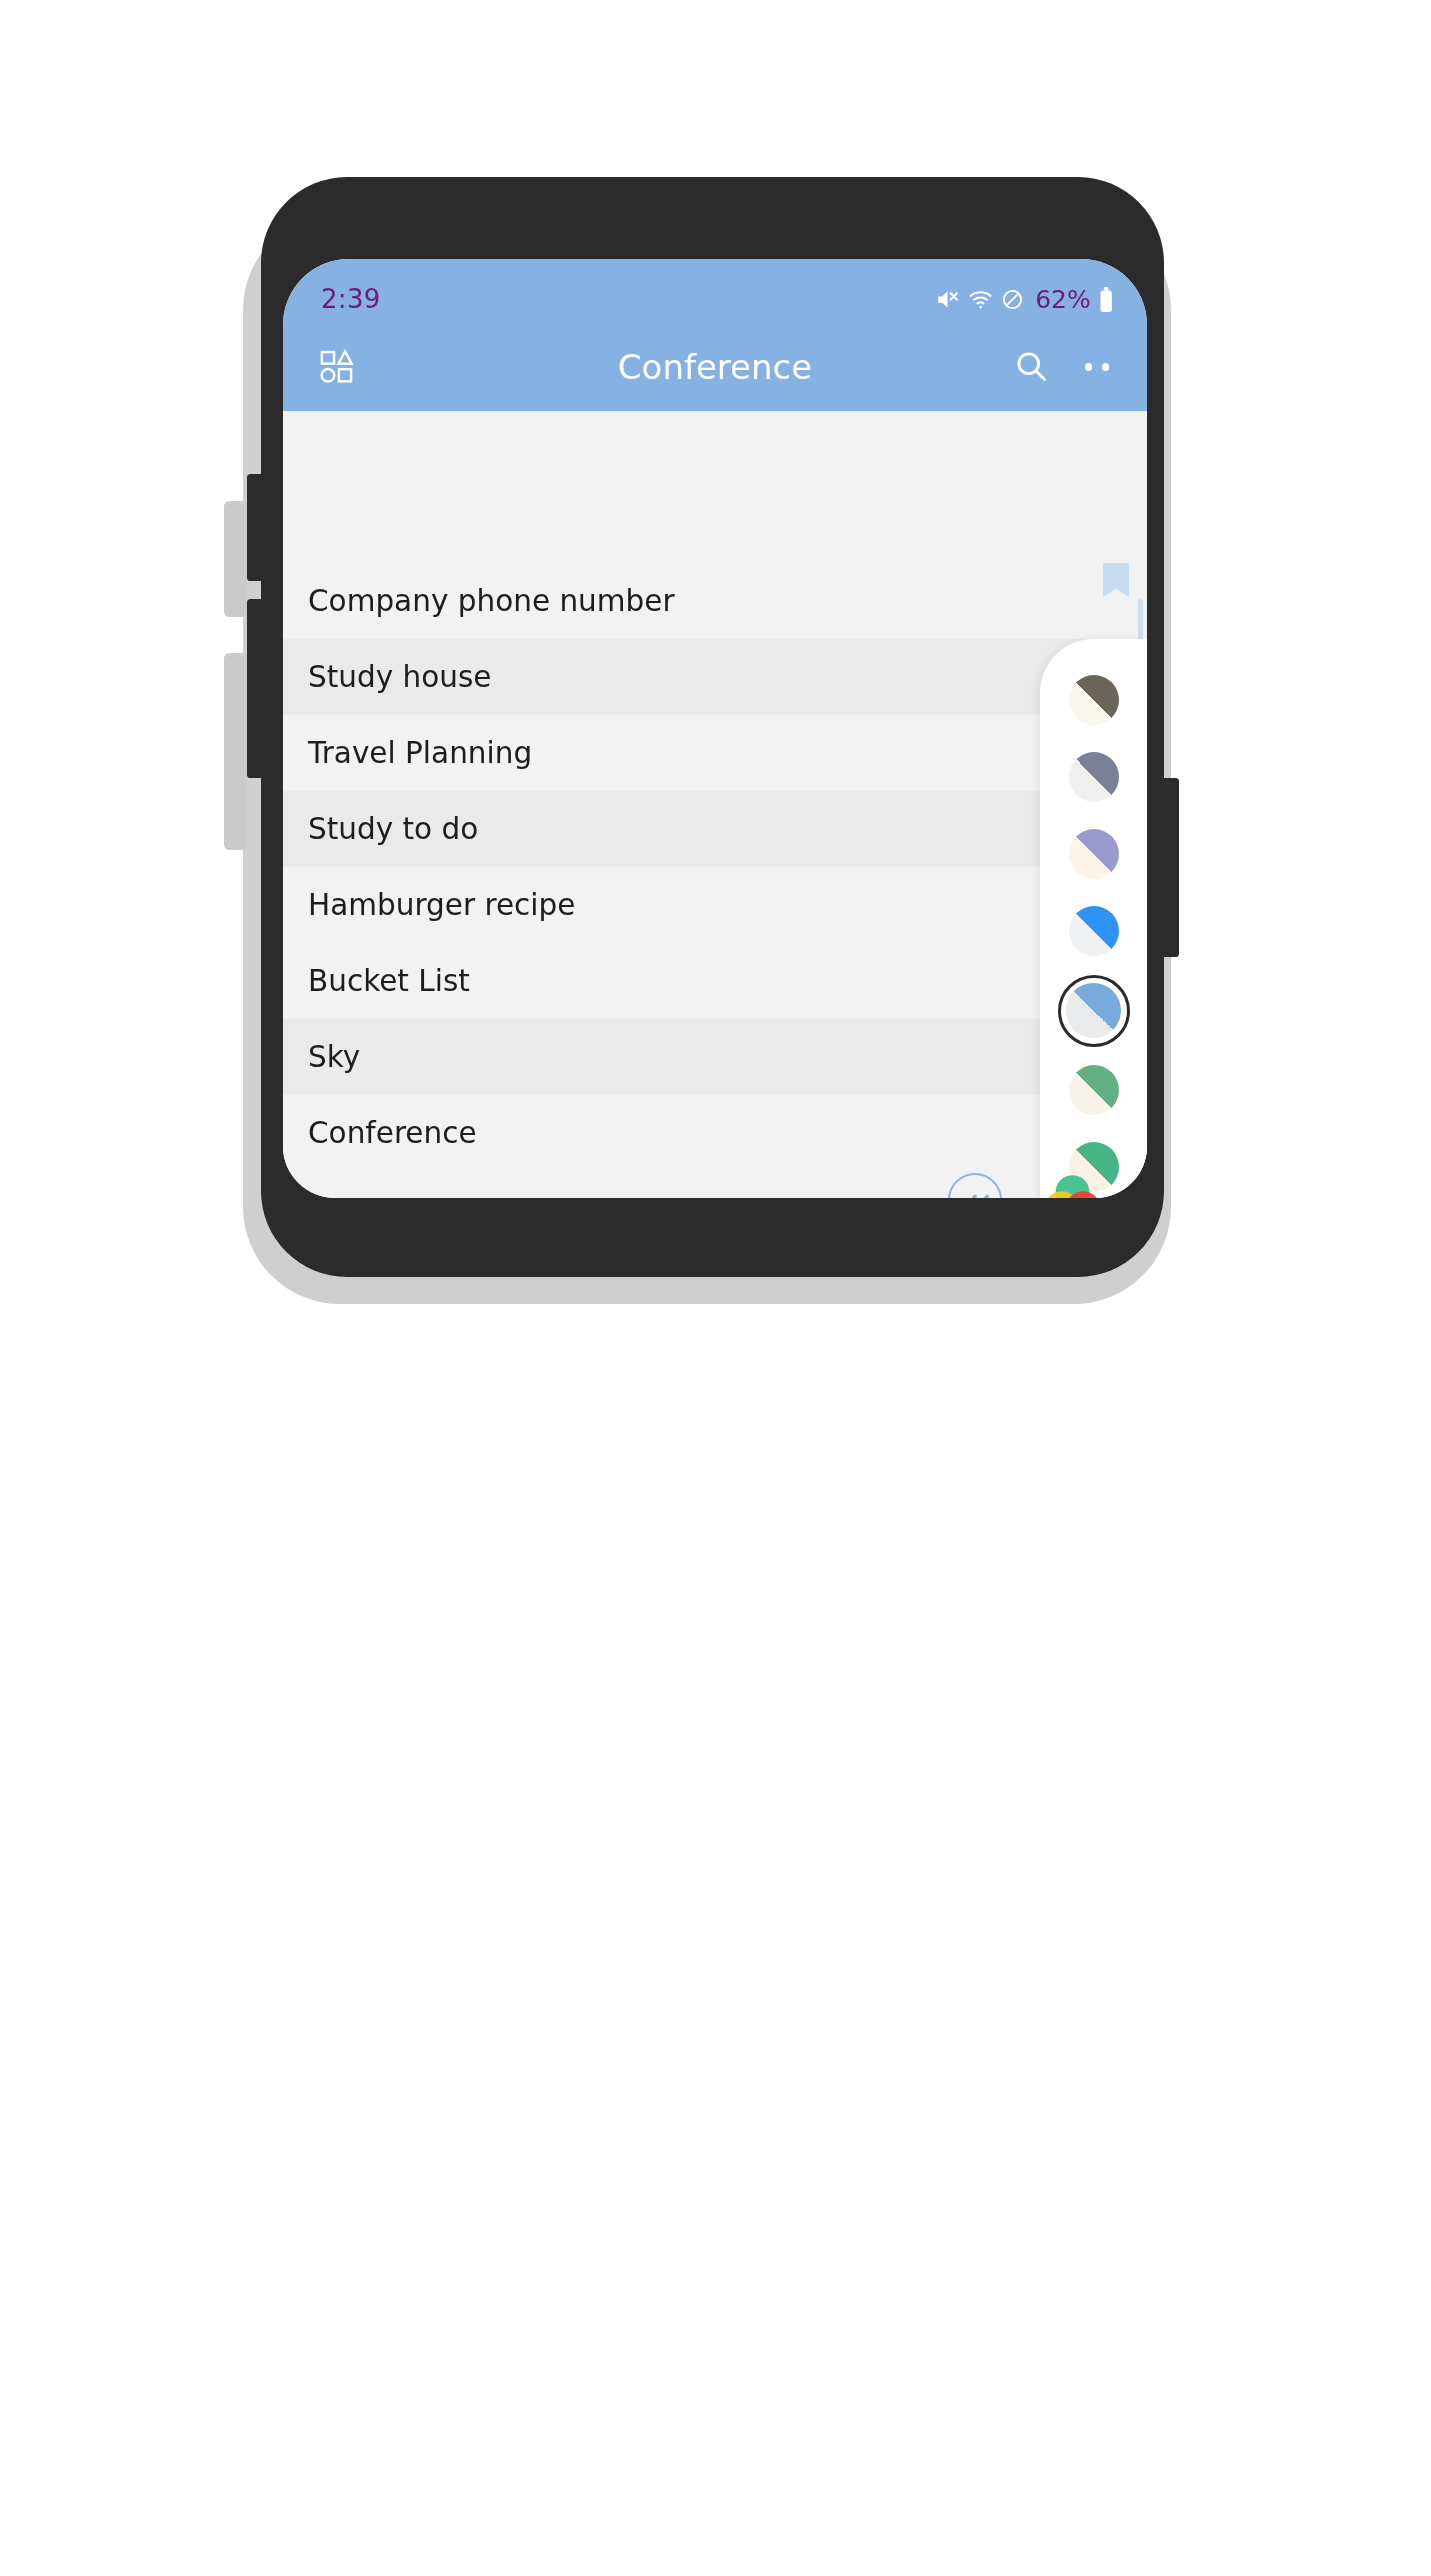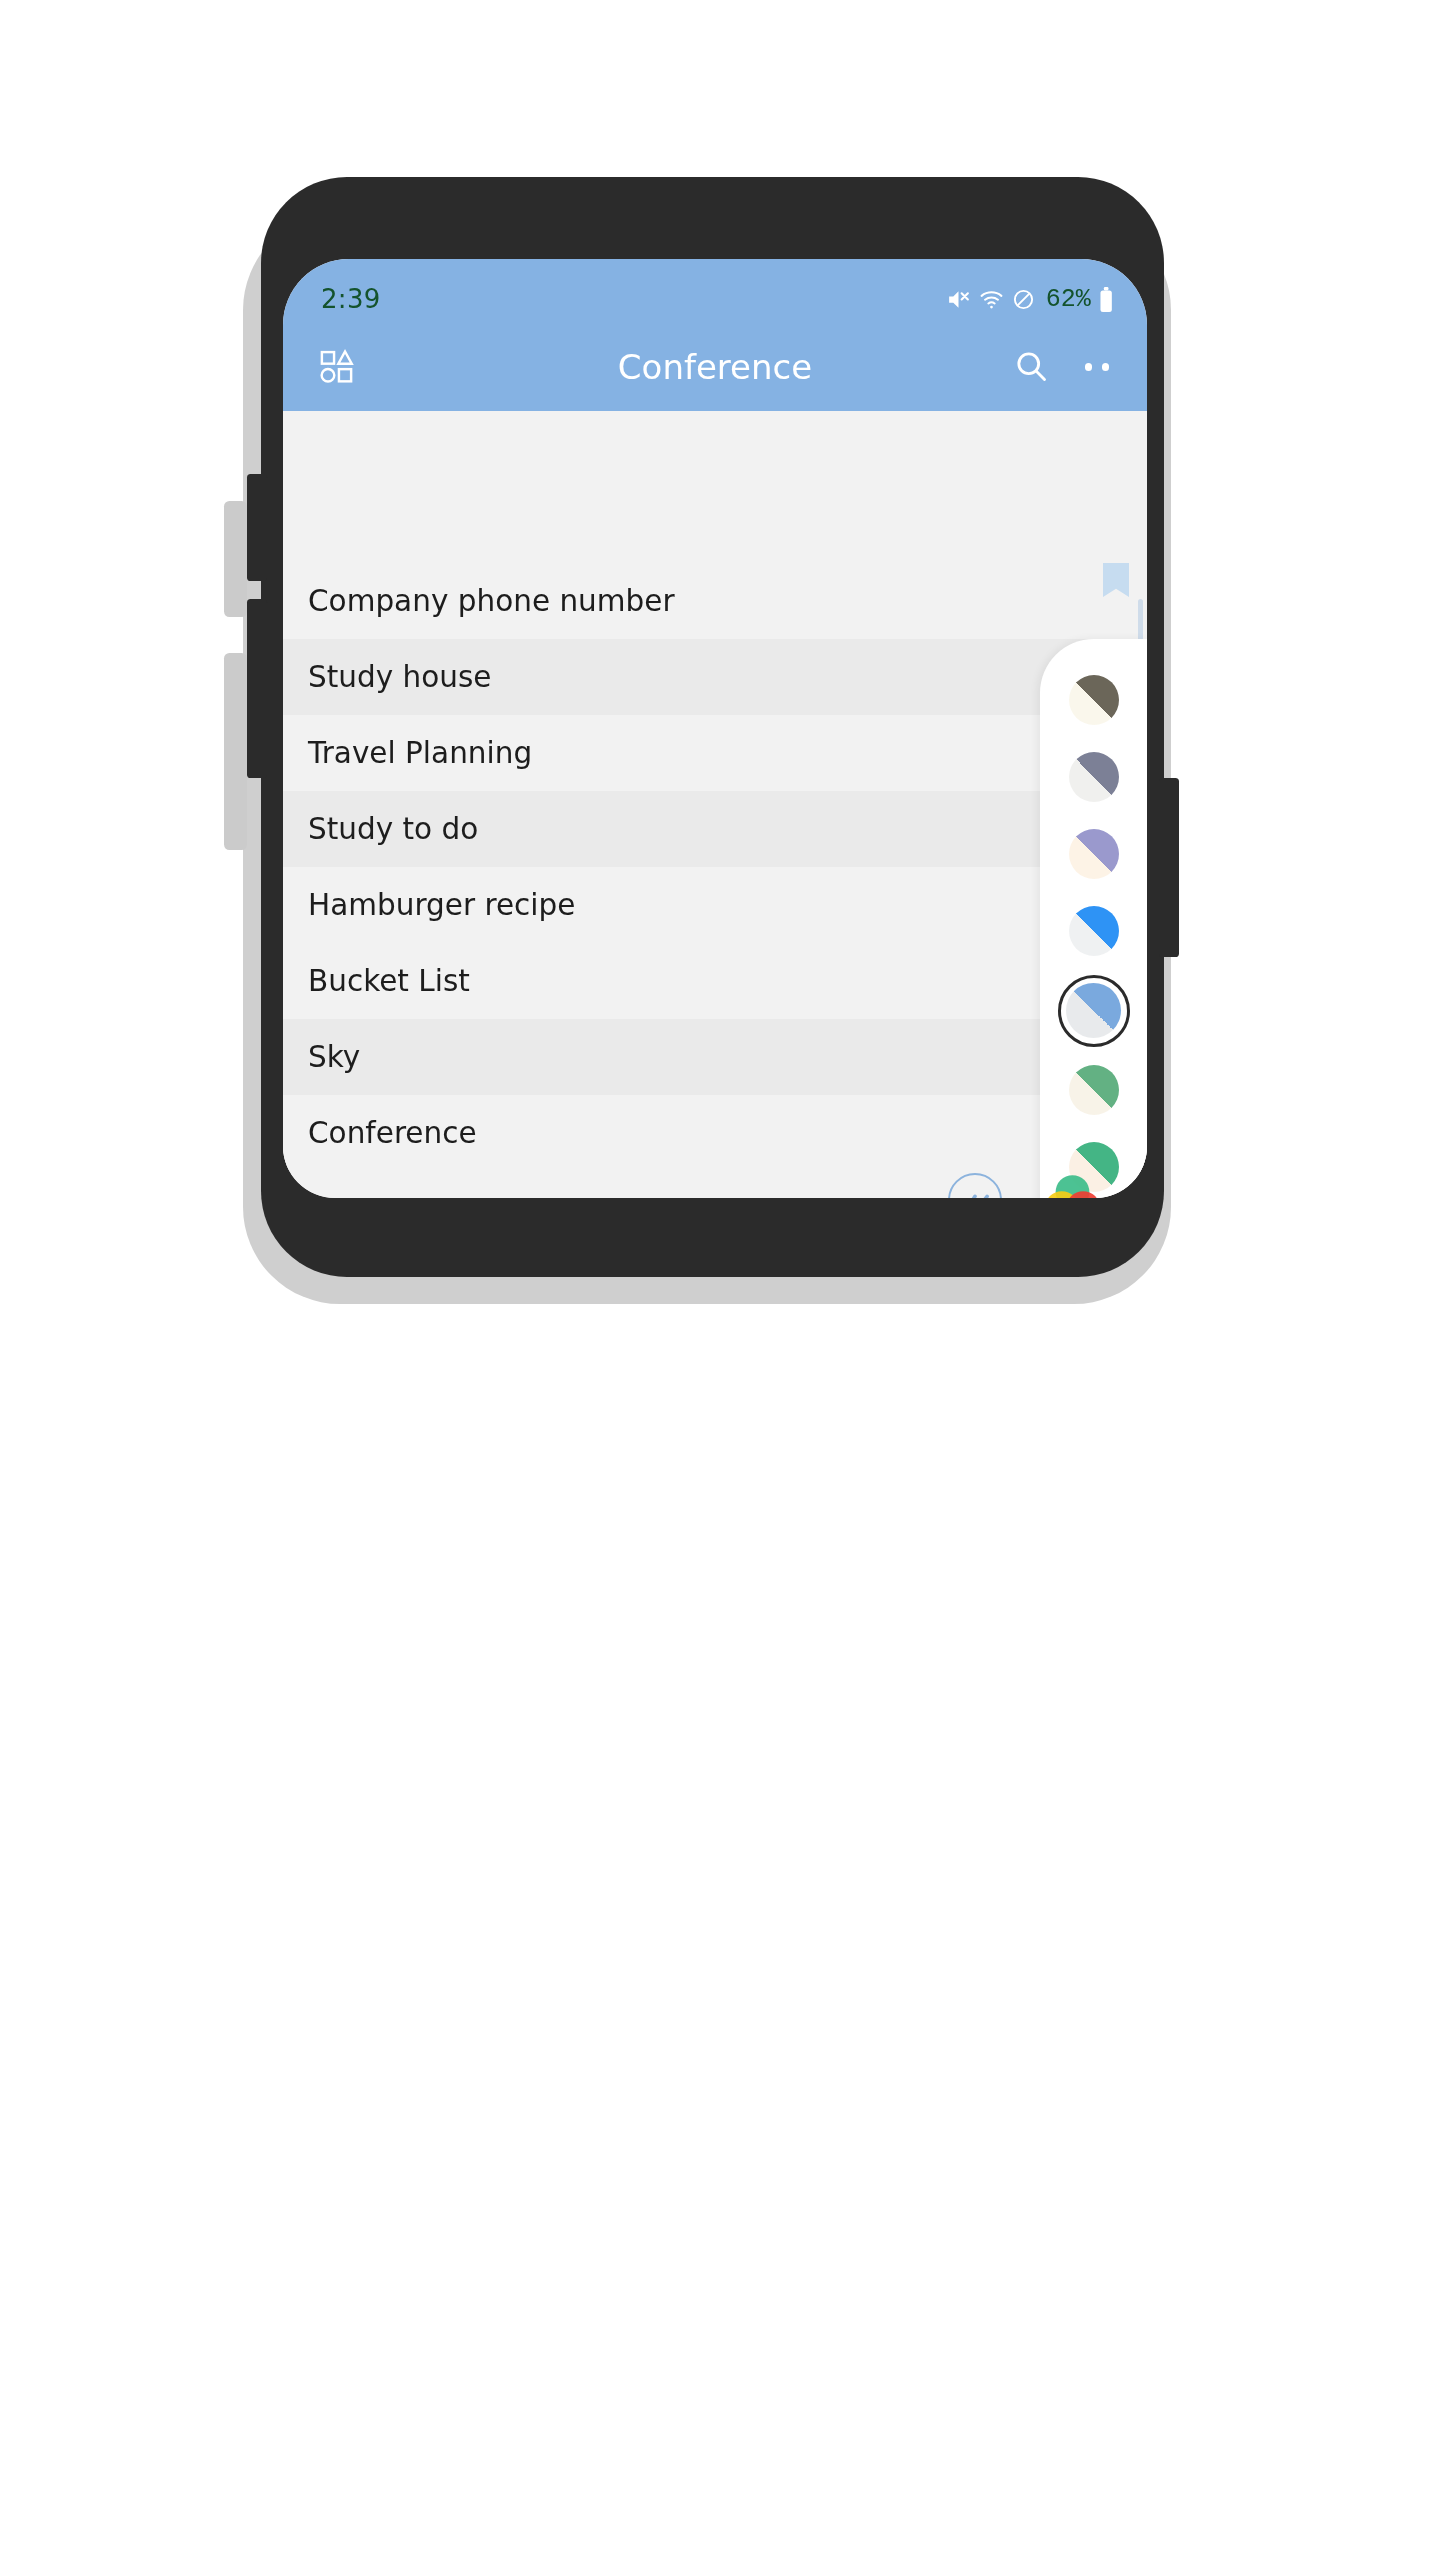--- a/index.html
+++ b/index.html
@@ -60,37 +60,36 @@
 
   
   .statusbar {
     position: relative;
     height: 64px;
     background: #85b2e3;
     display: flex;
     align-items: center;
     justify-content: space-between;
     padding: 16px 34px 0 38px;
-    color: #14532d;
+    color: #701a75;
   }
   .status-time {
     font-size: 26px;
     letter-spacing: 0.3px;
     font-family: "DejaVu Sans", "Liberation Sans", sans-serif;
   }
   .status-right {
     display: flex;
     align-items: center;
     gap: 8px;
   }
   .status-right svg { display: block; }
   .battery-pct {
     font-size: 25px;
     margin-left: 3px;
-    font-family: Liberation Mono, monospace;
   }
 
   
   .appbar {
     position: relative;
     height: 88px;
     background: #85b2e3;
     display: flex;
     align-items: center;
     padding: 0 36px 0 34px;

